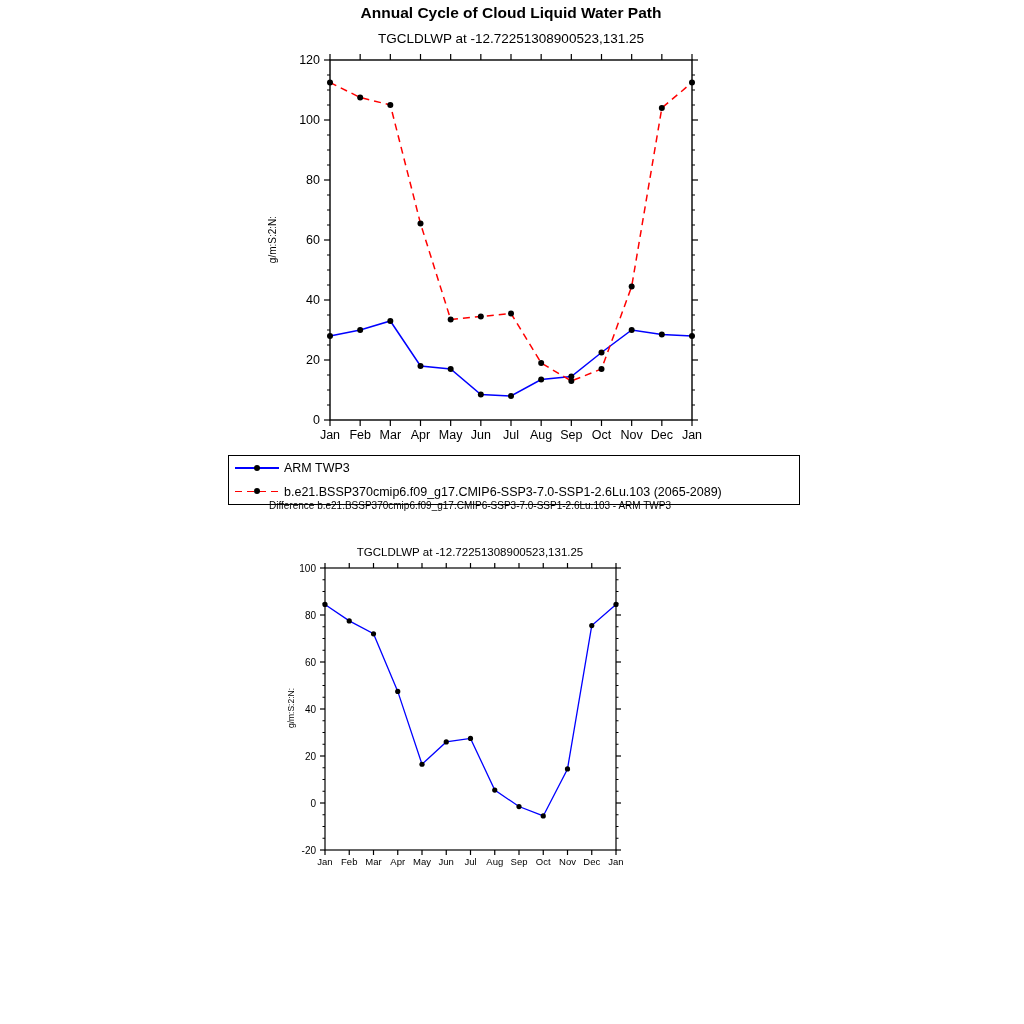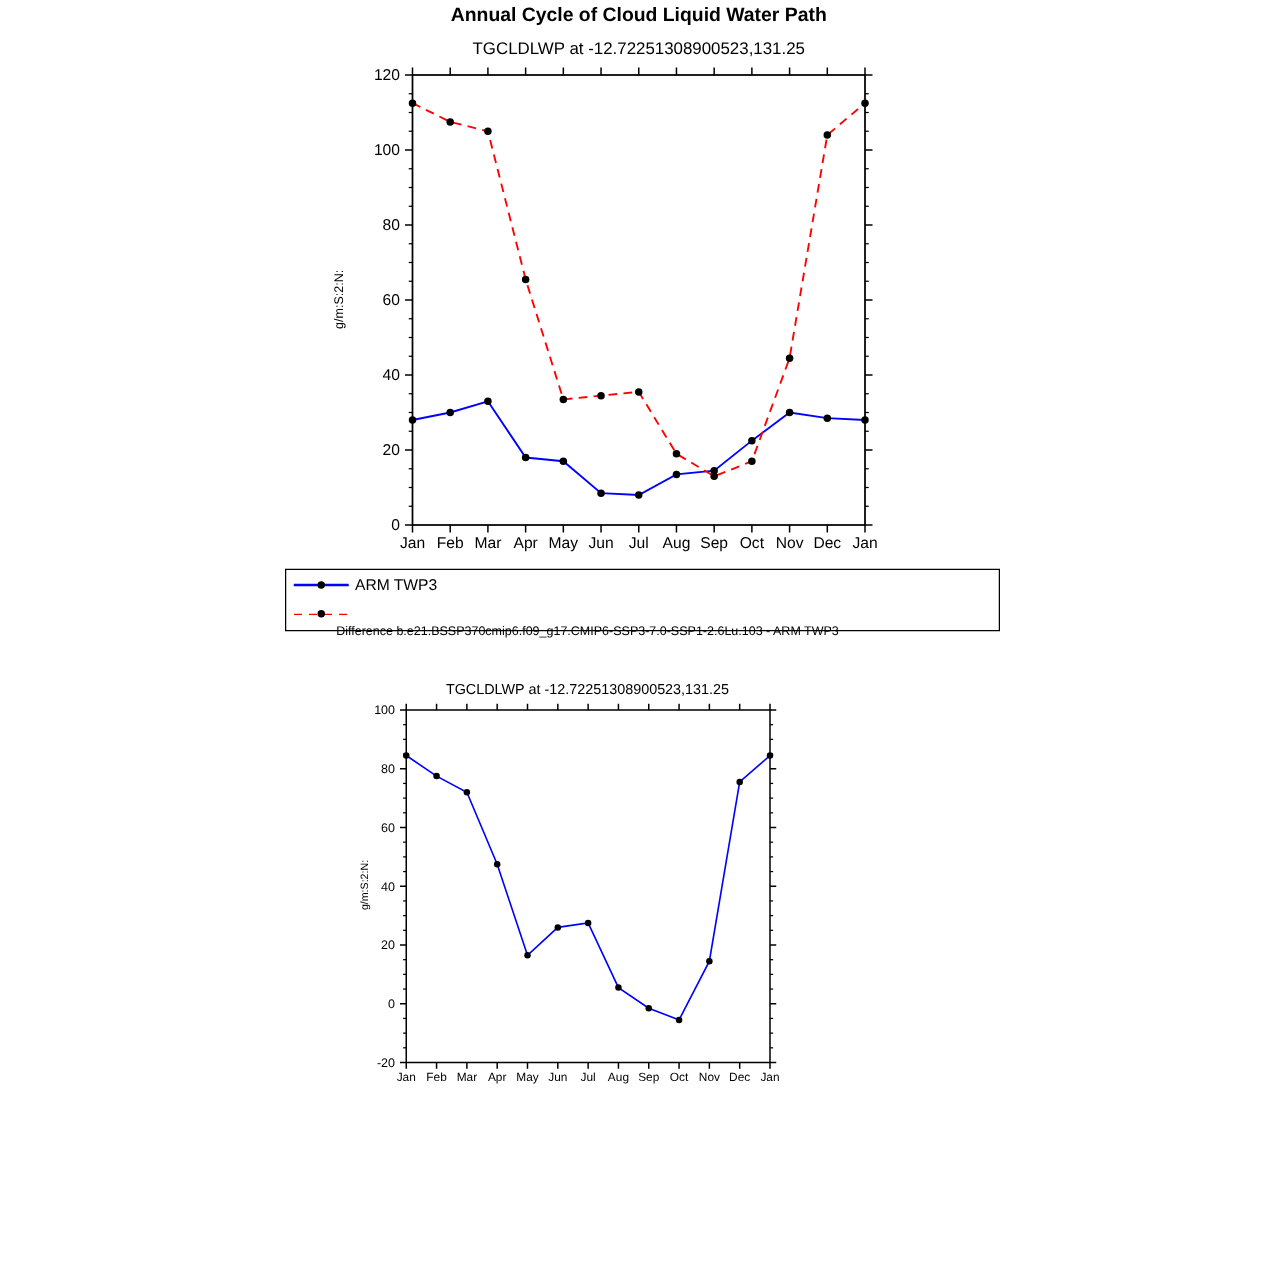--- a/index.html
+++ b/index.html
@@ -279,18 +279,19 @@
       <span class="sample-line solid"></span>
       <span class="sample-dot"></span>
     </span>
     <span class="legend-label">ARM TWP3</span>
   </div>
   <div class="legend-row">
     <span class="sample">
       <span class="sample-line dashed"></span>
       <span class="sample-dot"></span>
     </span>
+    <span class="legend-label">b.e21.BSSP370cmip6.f09_g17.CMIP6-SSP3-7.0-SSP1-2.6Lu.103 (2065-2089)</span>
   </div>
 </div>
 
 <div class="abs center" id="title2">Difference b.e21.BSSP370cmip6.f09_g17.CMIP6-SSP3-7.0-SSP1-2.6Lu.103 - ARM TWP3</div>
 <div class="abs center" id="subtitle2">TGCLDLWP at -12.72251308900523,131.25</div>
 <div class="abs center" id="ylabel2">g/m:S:2:N:</div>
 
 </body></html>

